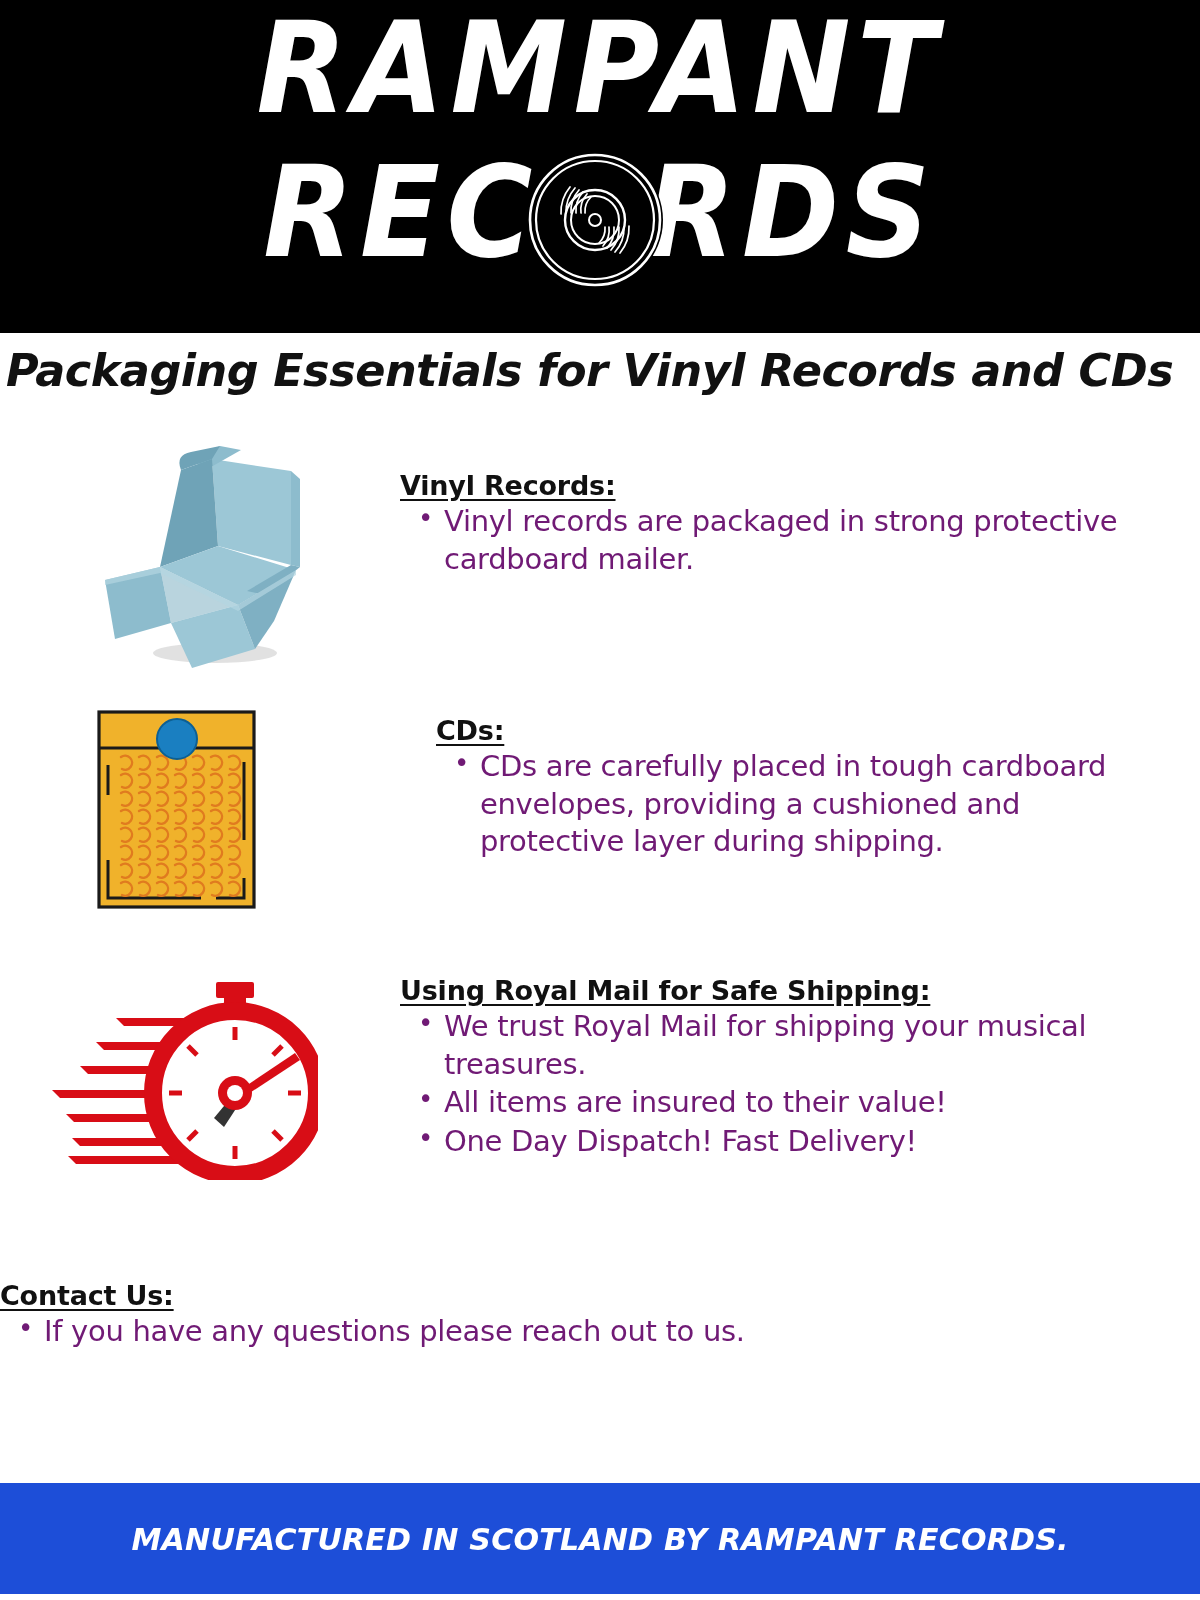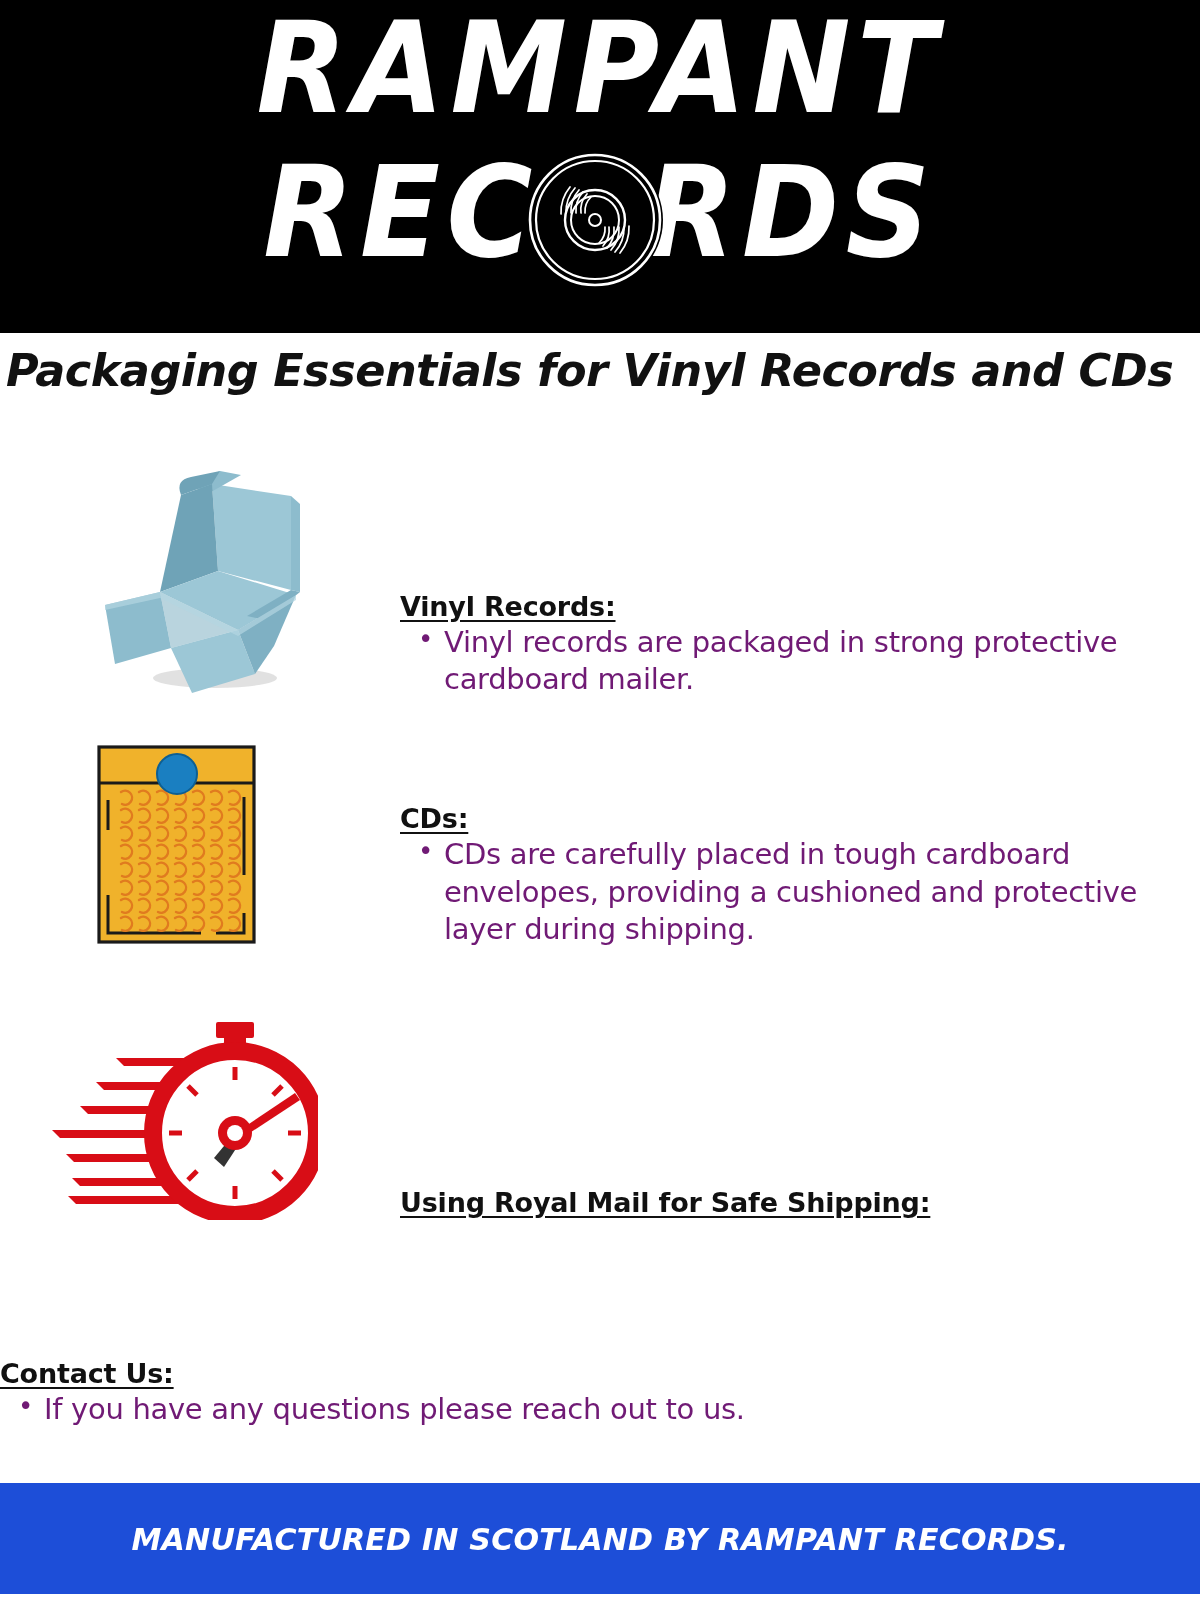--- a/index.html
+++ b/index.html
@@ -97,21 +97,21 @@
 
   
   .sections {
     position: absolute;
     left: 0; top: 415px;
     width: 1200px;
   }
   .section {
     position: relative;
     display: flex;
-    align-items: flex-end;
+    align-items: flex-start;
   }
   .sec-icon {
     width: 400px;
     flex: 0 0 400px;
     position: relative;
     display: flex;
     align-items: flex-start;
     justify-content: center;
   }
   .sec-body {
@@ -145,21 +145,21 @@
   .sec-list li::before {
     content: "\2022";
     position: absolute;
     left: -26px;
     top: -1px;
     font-size: 26px;
   }
 
   
   .s-vinyl   { height: 285px; }
-  .s-cds     { height: 250px; }
+  .s-cds     { height: 250px; gap: 36px; }
   .s-royal   { height: 270px; }
   .s-contact { height: 210px; }
 
   .s-vinyl .sec-body   { padding-top: 55px; }
   .s-cds .sec-body     { padding-top: 15px; }
   .s-royal .sec-body   { padding-top: 25px; }
   .s-contact .sec-body { padding-top: 60px; }
 
   
   .icon-box-wrap { width: 250px; height: 260px; position: relative; }
@@ -411,20 +411,25 @@
 
           <path d="M196 144 L257 103 L262 110 L201 150 Z" fill="#d80d16"></path>
           <path d="M196 144 L176 168 L186 177 L203 151 Z" fill="#333333"></path>
           <circle cx="197" cy="143" r="17" fill="#d80d16"></circle>
           <circle cx="197" cy="143" r="8" fill="#ffffff"></circle>
         </svg>
       </div>
     </div>
     <div class="sec-body">
       <div class="sec-heading">Using Royal Mail for Safe Shipping:</div>
+      <ul class="sec-list">
+        <li>We trust Royal Mail for shipping your musical treasures.</li>
+        <li>All items are insured to their value!</li>
+        <li>One Day Dispatch! Fast Delivery!</li>
+      </ul>
     </div>
   </div>
 
   <div class="section s-contact">
     <div class="sec-body">
       <div class="sec-heading">Contact Us:</div>
       <ul class="sec-list">
         <li>If you have any questions please reach out to us.</li>
       </ul>
     </div>

